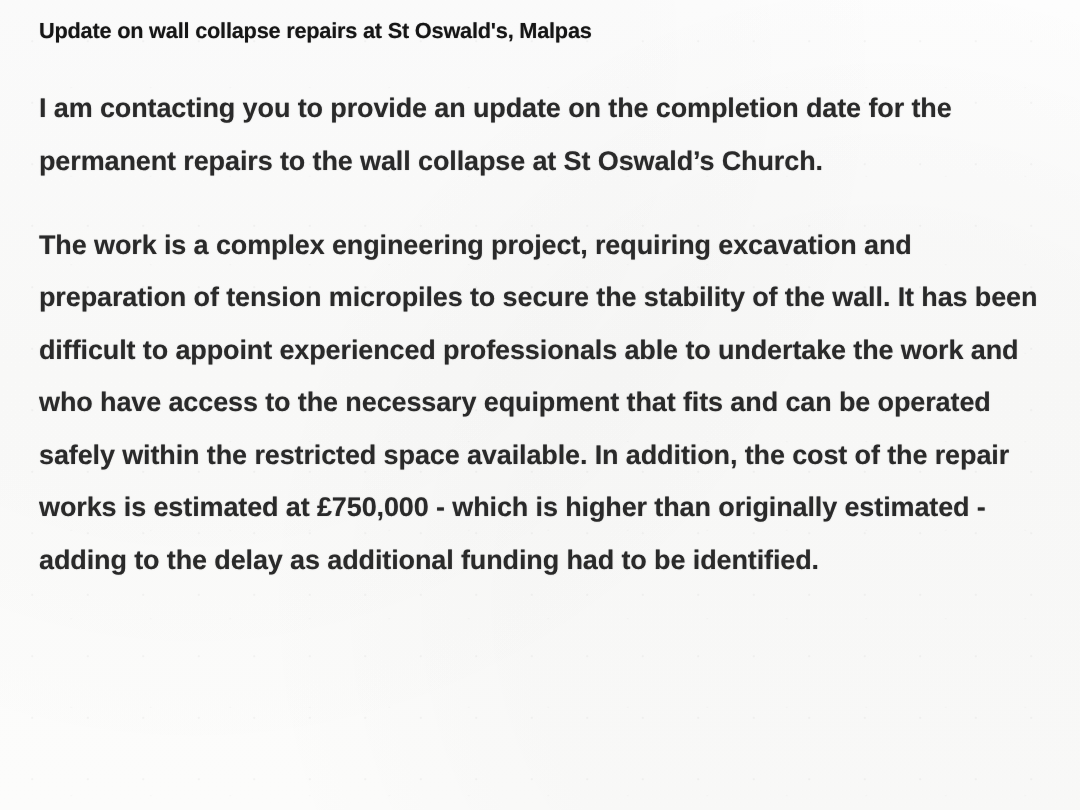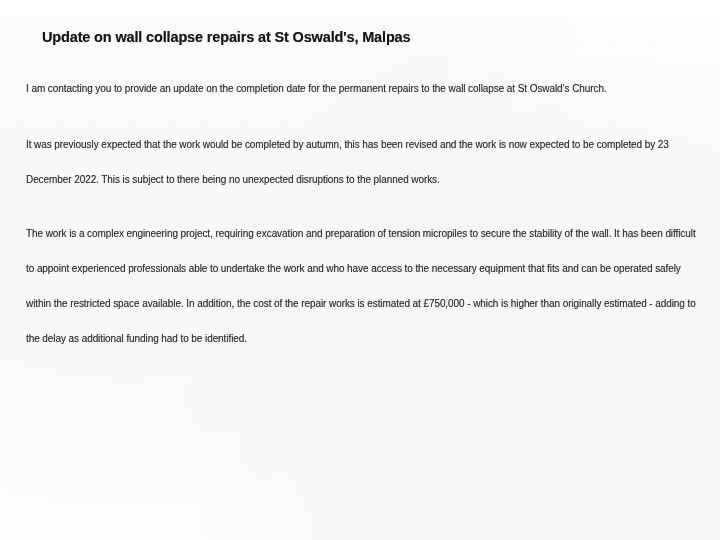--- a/index.html
+++ b/index.html
@@ -39,43 +39,44 @@
     pointer-events: none;
     background-image:
       radial-gradient(circle, rgba(0,0,0,0.05) 0.5px, rgba(0,0,0,0) 0.6px),
       radial-gradient(circle, rgba(0,0,0,0.035) 0.5px, rgba(0,0,0,0) 0.6px);
     background-size: 37px 41px, 53px 59px;
     background-position: 3px 7px, 21px 29px;
     opacity: 0.75;
   }
 
   .doc-heading {
-    margin: 16px;
+    margin: 0;
     padding-top: 13px;
     font-size: 14.5px;
     font-weight: bold;
     letter-spacing: -0.15px;
     line-height: 1.2;
     color: #161616;
     
     text-shadow: 0 0 0.7px rgba(0,0,0,0.45);
   }
 
   .body-block {
     margin-top: 25px;
   }
 
   .para {
     margin: 0 0 21px 0;
-    font-size: 10px;
+    font-size: 18px;
     line-height: 35px;
     letter-spacing: -0.08px;
     color: #2a2a2a;
     max-width: 682px;
     text-shadow: 0 0 0.8px rgba(0,0,0,0.34);
+    font-weight: bold;
   }
 
   .para:last-child {
     margin-bottom: 0;
   }
 
   
   .para--p2 { margin-bottom: 19px; }
   .para--p3 { margin-bottom: 19px; }
 
@@ -88,20 +89,19 @@
 <body>
 
 <div class="page">
 
   <h1 class="doc-heading">Update on wall collapse repairs at St Oswald's, Malpas</h1>
 
   <div class="body-block">
 
     <p class="para para--p1">I am contacting you to provide an update on the completion date for the permanent repairs to the wall collapse at St Oswald’s Church.</p>
 
-    <p class="para para--p2">It was previously expected that the work would be completed by autumn, this has been revised and the work is now expected to be completed by 23 December 2022. This is subject to there being no unexpected disruptions to the planned works.</p>
 
     <p class="para para--p3">The work is a complex engineering project, requiring excavation and preparation of tension micropiles to secure the stability of the wall.  It has been difficult to appoint experienced professionals able to undertake the work and who have access to the necessary equipment that fits and can be operated safely within the restricted space available.  In addition, the cost of the repair works is estimated at £750,000 - which is higher than originally estimated - adding to the delay as additional funding had to be identified.</p>
 
 
   </div>
 
 </div>
 
 </body></html>

